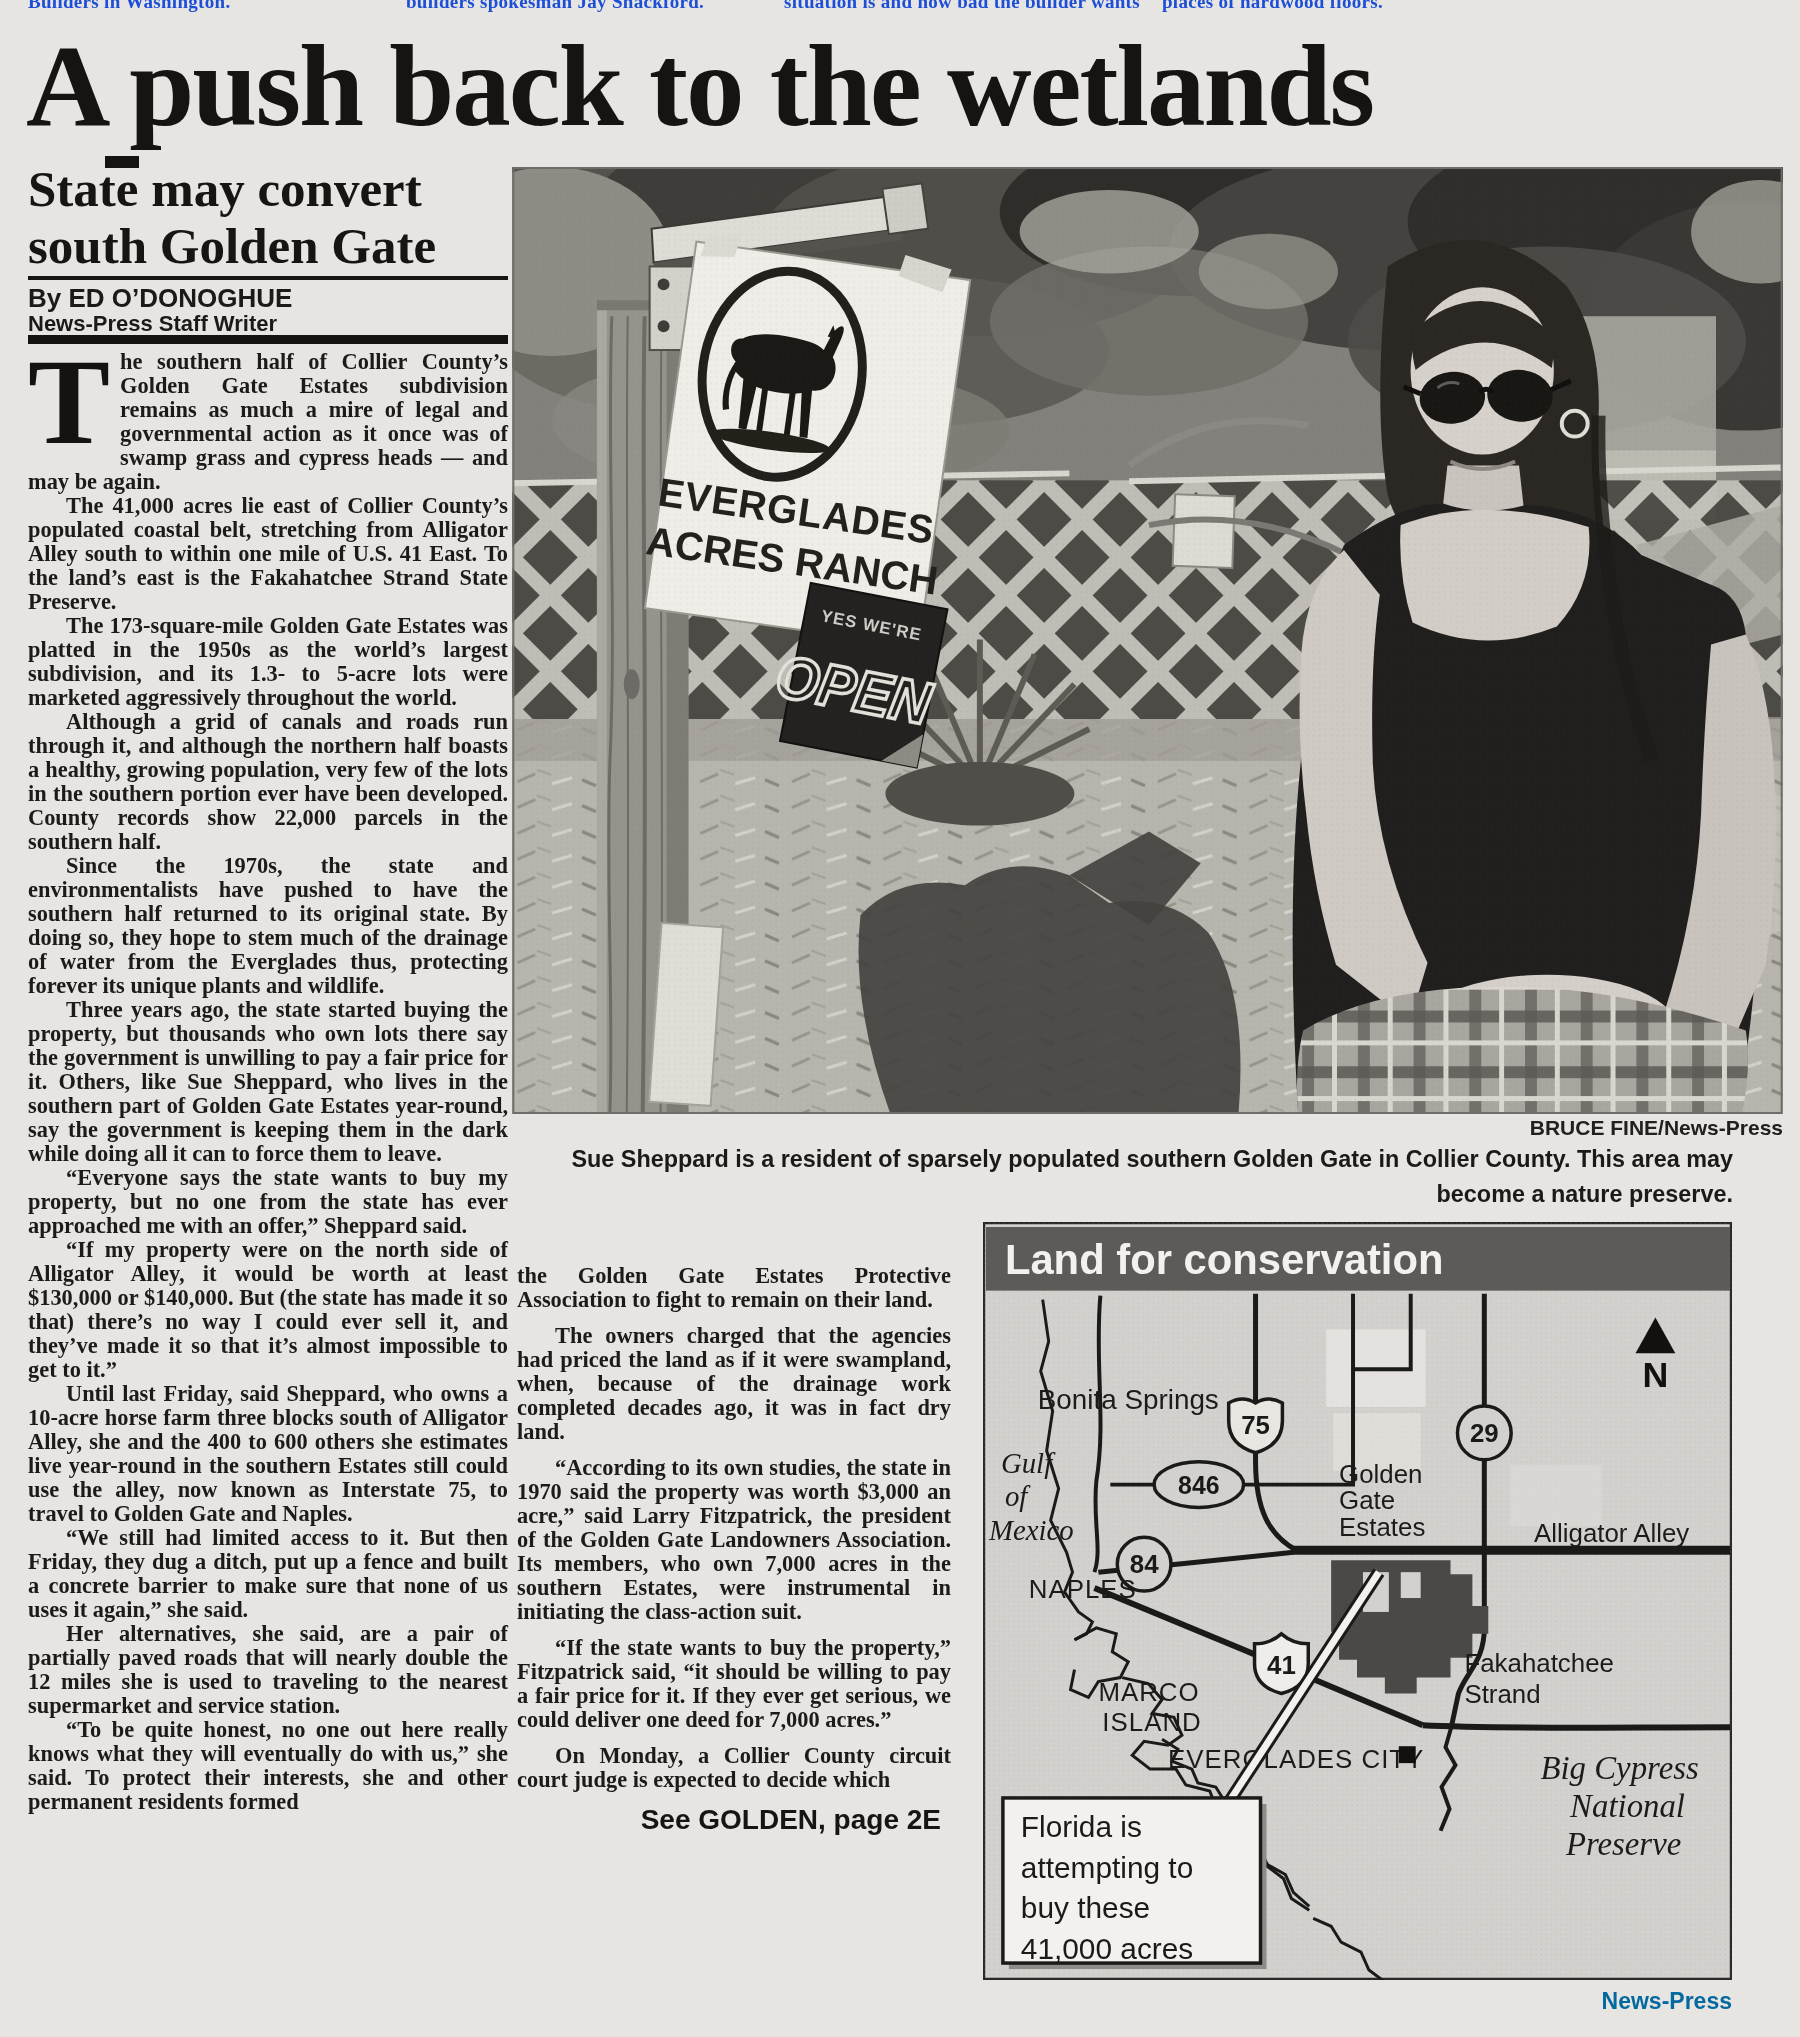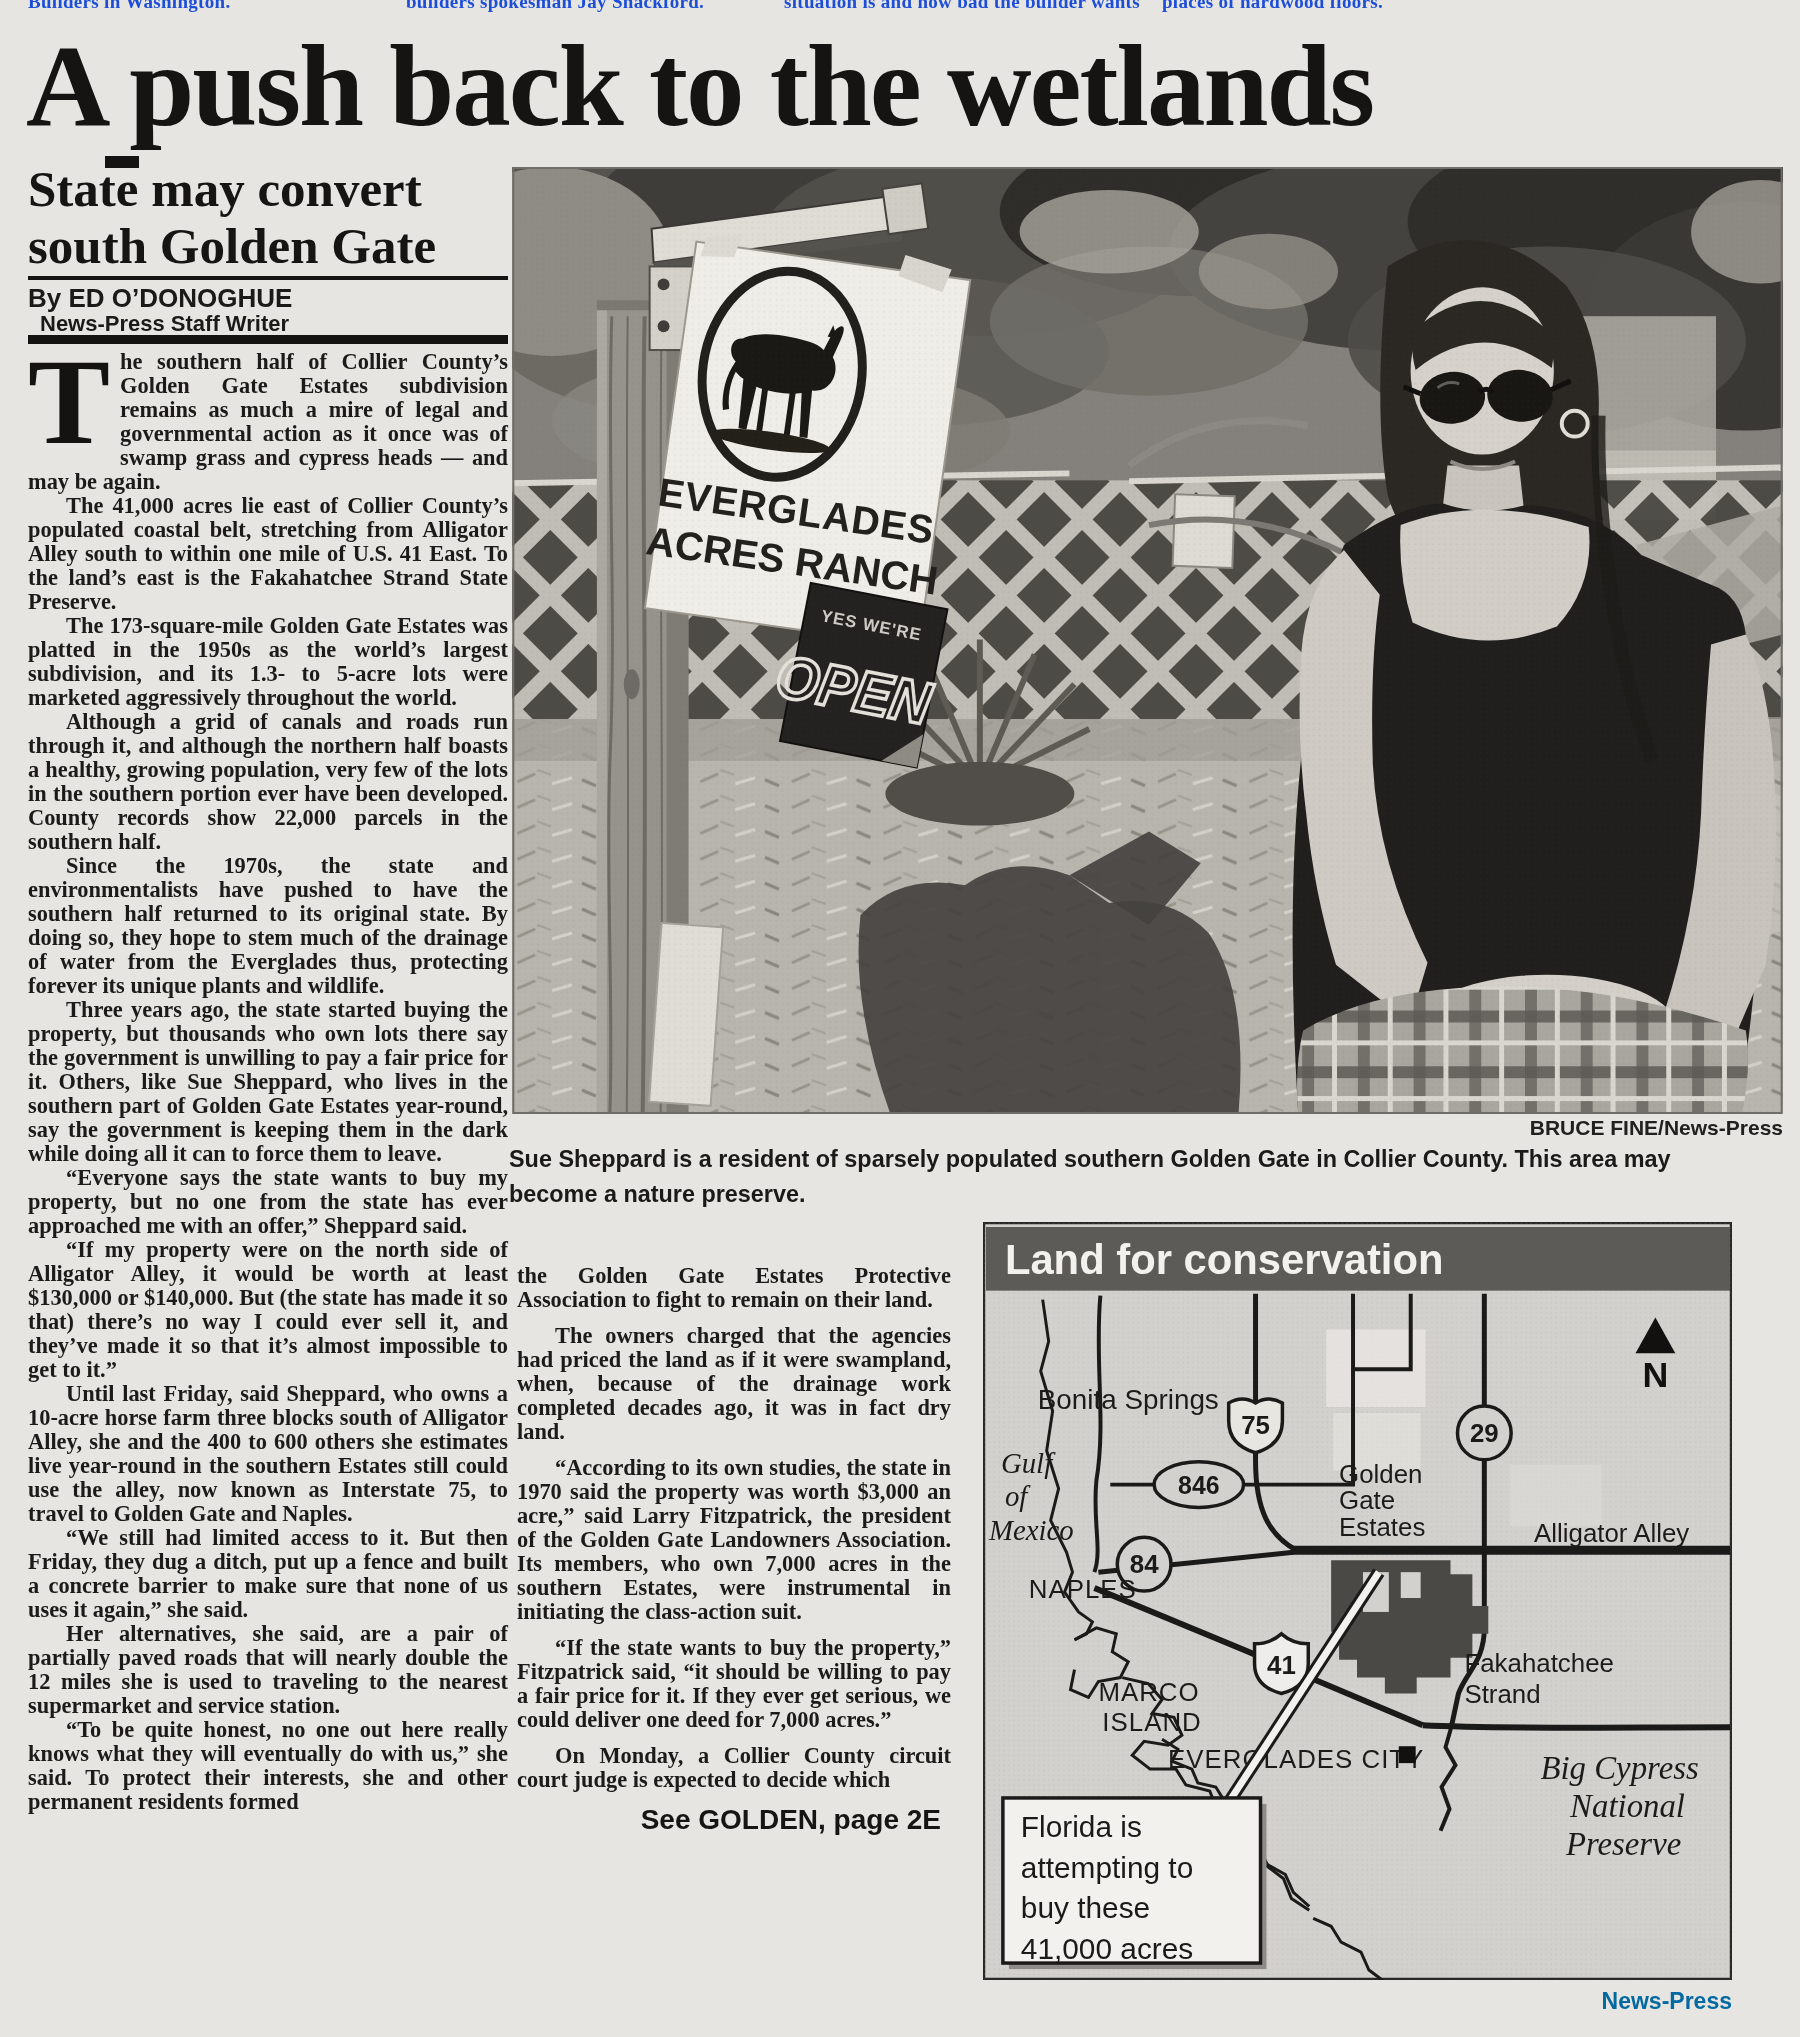--- a/index.html
+++ b/index.html
@@ -9,38 +9,38 @@
            font:700 19px "Liberation Serif",serif;color:#1d4ed8;white-space:nowrap;}
   .topfrag span{display:block;margin-top:-9px;letter-spacing:0.3px;}
   .headline{position:absolute;left:26px;top:24px;width:1761px;margin:0;
             font-size:117px;line-height:123px;font-weight:700;letter-spacing:-2px;
             white-space:nowrap;color:#151412;}
   .rule-frag{position:absolute;left:105px;top:156px;width:34px;height:12px;background:#151412;}
   .subhead{position:absolute;left:28px;top:161px;width:484px;font-size:51px;
            line-height:57px;font-weight:700;color:#161513;}
   .rule-thin{position:absolute;left:28px;top:276px;width:480px;height:4px;background:#161514;}
   .byline{position:absolute;left:28px;top:283px;font:700 26px "Liberation Sans",sans-serif;}
-  .byline-title{position:absolute;left:28px;top:311px;font:700 22px "Liberation Sans",sans-serif;margin-left:12px;}
+  .byline-title{position:absolute;left:28px;top:311px;font:700 22px "Liberation Sans",sans-serif;}
   .rule-thick{position:absolute;left:28px;top:335px;width:480px;height:9px;background:#141312;}
   .col{position:absolute;}
   .col p{margin:0;text-indent:38px;font-size:22.4px;line-height:24px;font-weight:700;
          text-align:justify;color:#1c1b19;}
   .col p.p-first{text-indent:0;}
   .col-left{left:28px;top:350px;width:480px;}
   .col-mid{left:517px;top:1264px;width:434px;}
   .col-mid p{margin:0 0 12px 0;}
   .dropcap{float:left;font-size:123px;line-height:97px;font-weight:700;
            margin:3px 10px 0 0;color:#141312;}
   .see{font:700 28px "Liberation Sans",sans-serif;text-align:right;padding-right:10px;
        margin-top:4px;color:#161514;}
   .photo{position:absolute;left:512px;top:167px;width:1271px;height:947px;}
   .photo-credit{position:absolute;left:1333px;top:1116px;width:450px;text-align:right;
                 font:700 21px "Liberation Sans",sans-serif;color:#21201e;}
   .caption{position:absolute;left:509px;top:1142px;width:1224px;
-           font:700 23.4px "Liberation Sans",sans-serif;line-height:35px;color:#1b1a18;}
+           font:700 23.4px "Liberation Sans",sans-serif;line-height:35px;color:#1b1a18;text-align:right;}
   .map{position:absolute;left:983px;top:1222px;width:749px;height:758px;}
   .map-credit{position:absolute;left:1433px;top:1988px;width:299px;text-align:right;
               font:700 23px "Liberation Sans",sans-serif;color:#0369a1;}
   svg text{user-select:none;}
 </style>
 </head>
 <body>
 
 <div class="page">
 

